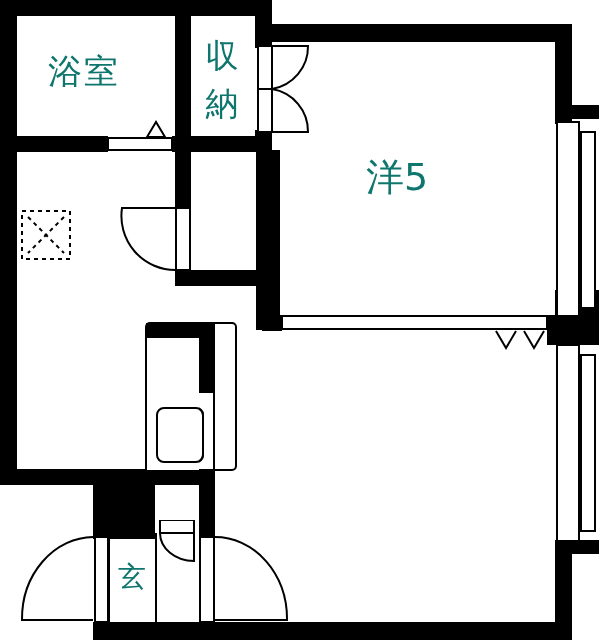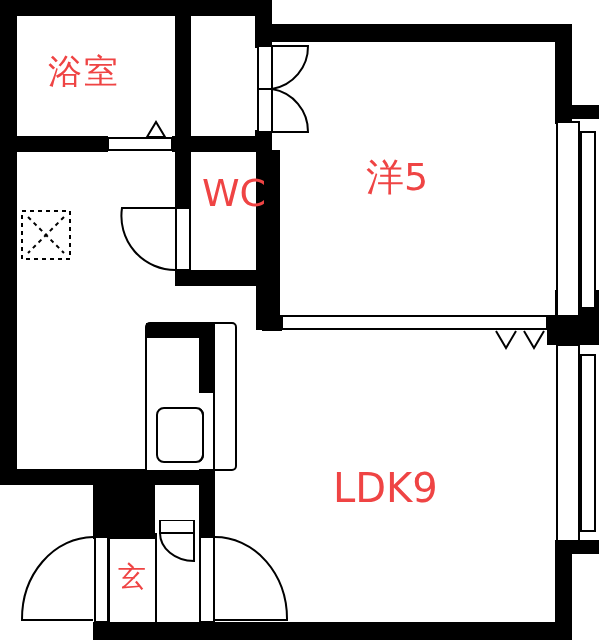--- a/index.html
+++ b/index.html
@@ -1,18 +1,18 @@
 <!DOCTYPE html>
 <html><head>
   <meta charset="utf-8">
   <style>
     html, body { margin: 0; padding: 0; background: #ffffff; }
     body { width: 600px; height: 640px; overflow: hidden; position: relative; font-family: "DejaVu Sans", "Liberation Sans", sans-serif; }
     #plan { position: absolute; left: 0; top: 0; width: 600px; height: 640px; }
-    .room-label { position: absolute; color: #ef4444; font-family: "DejaVu Sans", "Liberation Sans", sans-serif; font-weight: normal; line-height: 1; white-space: nowrap; }
+    .room-label { position: absolute; color: #0f766e; font-family: "DejaVu Sans", "Liberation Sans", sans-serif; font-weight: normal; line-height: 1; white-space: nowrap; }
     .lbl-bath { left: 48px; top: 54px; font-size: 34px; letter-spacing: 2px; }
     .lbl-storage { left: 200px; top: 32px; font-size: 33px; width: 44px; text-align: center; white-space: normal; line-height: 48px; }
     .lbl-wc { left: 202px; top: 170px; font-size: 38px; width: 40px; text-align: center; white-space: normal; line-height: 46px; }
     .lbl-western { left: 366px; top: 158px; font-size: 38px; }
     .lbl-ldk { left: 333px; top: 468px; font-size: 40px; }
     .lbl-entrance { left: 118px; top: 563px; font-size: 28px; }
   </style>
 </head>
 <body>
 
@@ -117,17 +117,16 @@
     </g>
 
     <g fill="none" stroke="#000" stroke-width="2" stroke-dasharray="4,4">
       <rect x="22" y="211" width="48" height="48"></rect>
       <line x1="28" y1="217" x2="64" y2="253"></line>
       <line x1="64" y1="217" x2="28" y2="253"></line>
     </g>
   </svg>
 
   <span class="room-label lbl-bath">浴室</span>
-  <span class="room-label lbl-wc">WC</span>
+  <span class="room-label lbl-storage">収納</span>
   <span class="room-label lbl-western">洋5</span>
-  <span class="room-label lbl-ldk">LDK9</span>
   <span class="room-label lbl-entrance">玄</span>
 </div>
 
 </body></html>

